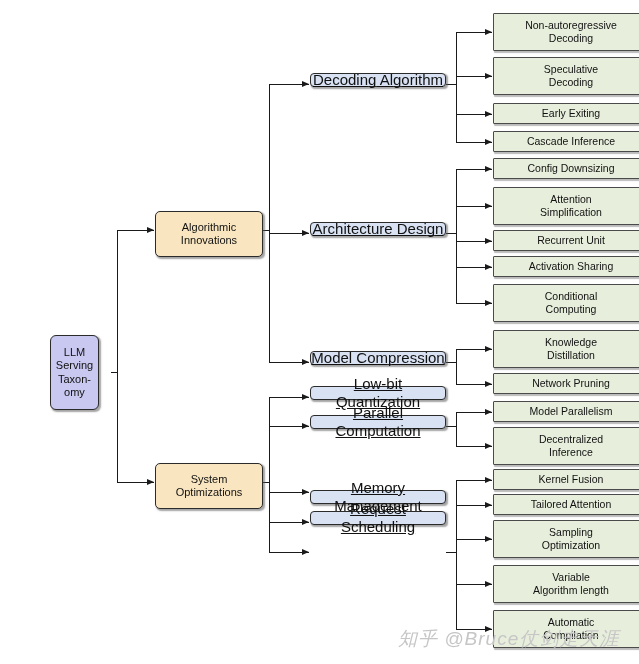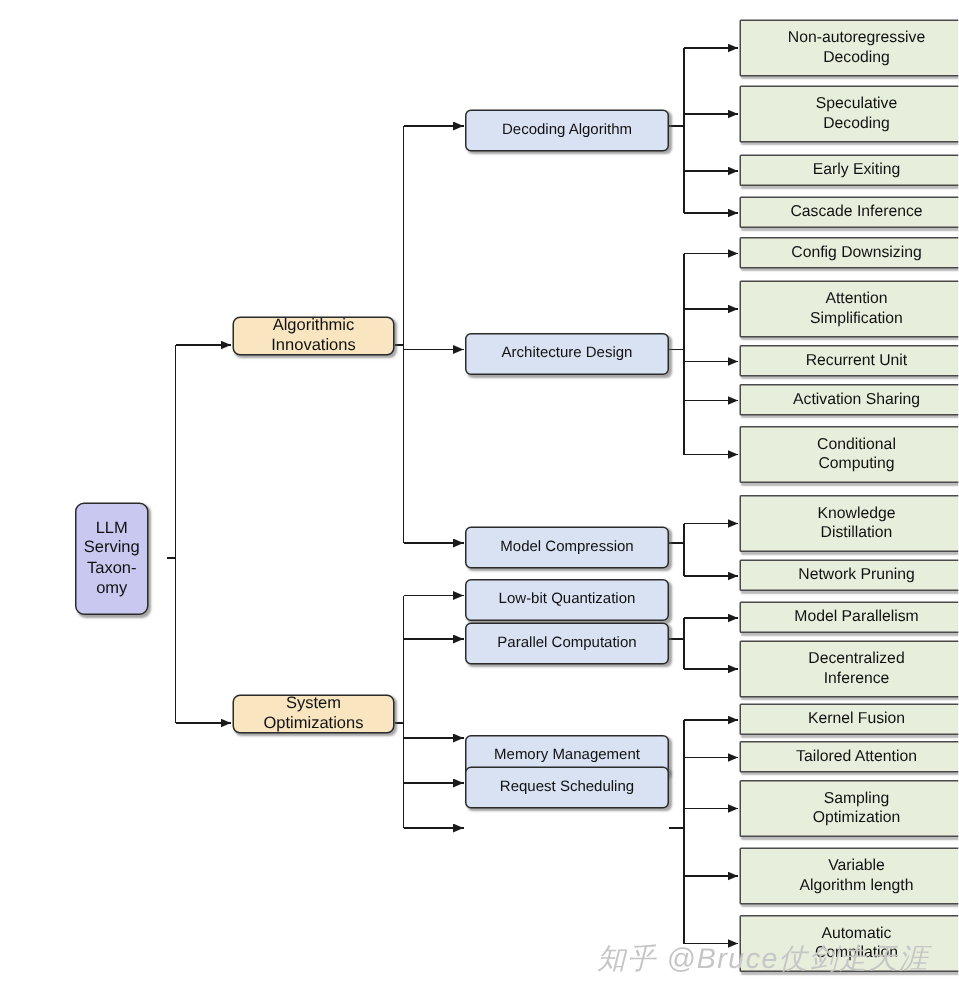--- a/index.html
+++ b/index.html
@@ -22,32 +22,33 @@
     border:1px solid #2b2b2b;
   }
   .root{
     width:49px;height:75px;left:50px;top:335px;
     background:var(--root-fill,#c8c8f0);
     border-radius:6px;
     font-size:11px;
     box-shadow:1.5px 1.5px 1.5px rgba(90,90,90,.55);
   }
   .l1{
-    width:108px;height:26px;left:155px;
+    width:108px;height:46px;left:155px;
     background:var(--branch-fill,#f9e6c0);
     border-radius:5px;
     font-size:11px;
     box-shadow:1.5px 1.5px 1.5px rgba(90,90,90,.55);
   }
   .l2{
-    width:136px;height:28px;left:310px;
+    width:136px;height:14px;left:310px;
     background:var(--category-fill,#d9e2f3);
     border-radius:4px;
-    font-size:10px;
+    font-size:15px;
     box-shadow:1.5px 1.5px 1.5px rgba(90,90,90,.55);
+    text-decoration:underline;
   }
   .leaf{
     width:156px;left:493px;
     background:var(--leaf-fill,#e7efdc);
     border:1px solid #4a4a4a;
     border-radius:1px;
     font-size:10.5px;
     box-shadow:1.5px 1.5px 1px rgba(120,120,120,.5);
   }
   .h1{height:21px;}

